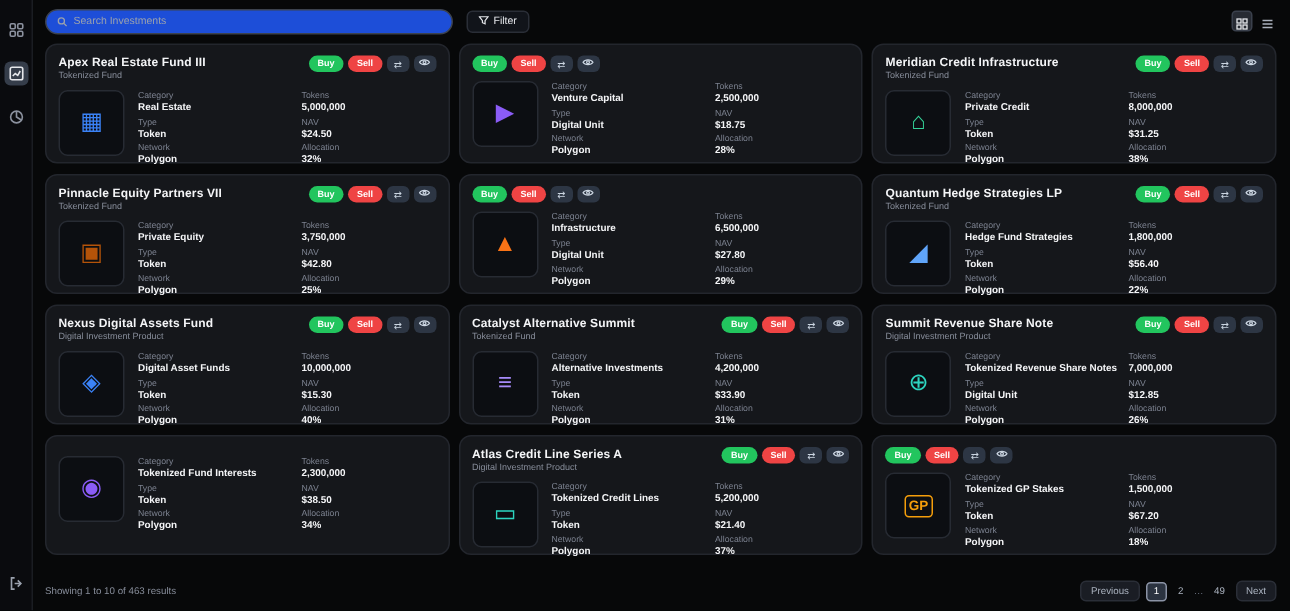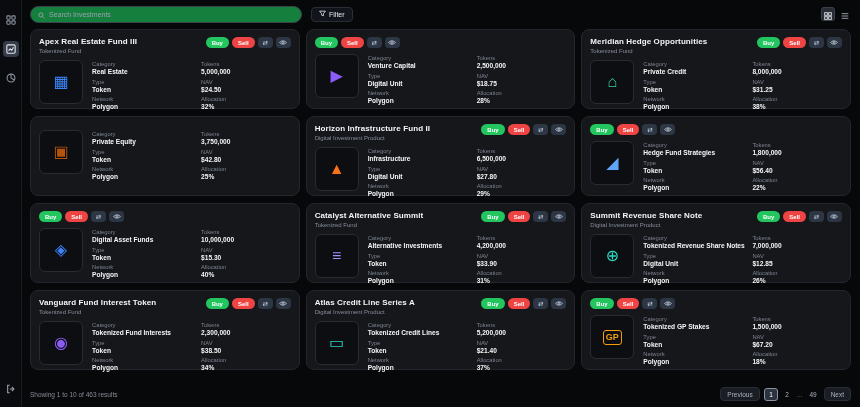--- a/index.html
+++ b/index.html
@@ -11,21 +11,21 @@
              border-right:1px solid #1a1d22; display:flex; flex-direction:column; align-items:center;
              padding:12px 0 10px; gap:13px; }
   .nav-item { width:16px; height:16px; border-radius:4px; display:grid; place-items:center; color:#8b919e; cursor:pointer; }
   .nav-item.active { background:#353d4a; color:#e5e7eb; }
   .nav-item svg { display:block; }
   .logout { margin-top:auto; color:#9aa1ad; }
 
   
   .topbar { position:absolute; left:22px; top:0; right:0; height:28px; display:flex; align-items:center;
             padding:0 8px; gap:9px; }
-  .search-box { width:272px; height:17px; border:1px solid #3c424e; border-radius:9px; background:#15803d;
+  .search-box { width:272px; height:17px; border:1px solid #3c424e; border-radius:9px; background:#1d4ed8;
                 display:flex; align-items:center; gap:4px; padding:0 7px; }
   .search-box input { flex:1; background:transparent; border:none; outline:none; color:#e5e7eb; font-size:7px;
                       font-family:"Liberation Sans", sans-serif; }
   .search-box input::placeholder { color:#9aa1ad; }
   .filter-btn { height:15px; padding:0 7px; border-radius:4px; border:1px solid #2a2e37; background:#11141a;
                 color:#e5e7eb; font-size:7px; display:flex; align-items:center; gap:3px; cursor:pointer; }
   .view-toggles { margin-left:auto; display:flex; gap:3px; }
   .view-btn { width:14px; height:14px; border-radius:3px; display:grid; place-items:center; color:#aab1bd;
               background:transparent; border:1px solid transparent; cursor:pointer; }
   .view-btn.active { background:#272b33; border-color:#3a404c; color:#e5e7eb; }
@@ -247,21 +247,21 @@
           <span class="lbl">Allocation</span>
           <span class="val">28%</span>
         </div>
       </div>
     </div>
   </section>
 
   <section class="card">
     <div class="card-head">
       <div>
-        <div class="card-title">Meridian Hedge Opportunities</div>
+        <div class="card-title">Meridian Credit Infrastructure</div>
         <div class="card-sub">Tokenized Fund</div>
       </div>
       <div class="actions">
         <button class="pill buy">Buy</button>
         <button class="pill sell">Sell</button>
         <button class="sq-btn">
             <span>⇄</span>
           </button>
         <button class="sq-btn">
           <span>
@@ -300,20 +300,41 @@
         </div>
         <div class="cell">
           <span class="lbl">Allocation</span>
           <span class="val">38%</span>
         </div>
       </div>
     </div>
   </section>
 
   <section class="card">
+    <div class="card-head">
+      <div>
+        <div class="card-title">Pinnacle Equity Partners VII</div>
+        <div class="card-sub">Tokenized Fund</div>
+      </div>
+      <div class="actions">
+        <button class="pill buy">Buy</button>
+        <button class="pill sell">Sell</button>
+        <button class="sq-btn">
+            <span>⇄</span>
+          </button>
+        <button class="sq-btn">
+          <span>
+            <svg width="8" height="7" viewBox="0 0 12 10" fill="none" stroke="currentColor" stroke-width="1.2">
+              <path d="M1 5 C3 1.8 9 1.8 11 5 C9 8.2 3 8.2 1 5 Z"></path>
+                <circle cx="6" cy="5" r="1.4"></circle>
+            </svg>
+          </span>
+        </button>
+      </div>
+    </div>
     <div class="card-body">
       <div class="thumb">
         <span class="glyph" style="color: rgb(180, 83, 9);">▣</span>
       </div>
       <div class="datagrid">
         <div class="cell">
           <span class="lbl">Category</span>
           <span class="val">Private Equity</span>
         </div>
         <div class="cell">
@@ -335,126 +356,130 @@
         <div class="cell">
           <span class="lbl">Allocation</span>
           <span class="val">25%</span>
         </div>
       </div>
     </div>
   </section>
 
   <section class="card">
     <div class="card-head">
+      <div class="actions">
+        <button class="pill buy">Buy</button>
+        <button class="pill sell">Sell</button>
+        <button class="sq-btn">
+            <span>⇄</span>
+          </button>
+        <button class="sq-btn">
+          <span>
+            <svg width="8" height="7" viewBox="0 0 12 10" fill="none" stroke="currentColor" stroke-width="1.2">
+              <path d="M1 5 C3 1.8 9 1.8 11 5 C9 8.2 3 8.2 1 5 Z"></path>
+                <circle cx="6" cy="5" r="1.4"></circle>
+            </svg>
+          </span>
+        </button>
+      </div>
+    </div>
+    <div class="card-body">
+      <div class="thumb">
+        <span class="glyph" style="color: rgb(249, 115, 22);">▲</span>
+      </div>
+      <div class="datagrid">
+        <div class="cell">
+          <span class="lbl">Category</span>
+          <span class="val">Infrastructure</span>
+        </div>
+        <div class="cell">
+          <span class="lbl">Tokens</span>
+          <span class="val">6,500,000</span>
+        </div>
+        <div class="cell">
+          <span class="lbl">Type</span>
+          <span class="val">Digital Unit</span>
+        </div>
+        <div class="cell">
+          <span class="lbl">NAV</span>
+          <span class="val">$27.80</span>
+        </div>
+        <div class="cell">
+          <span class="lbl">Network</span>
+          <span class="val">Polygon</span>
+        </div>
+        <div class="cell">
+          <span class="lbl">Allocation</span>
+          <span class="val">29%</span>
+        </div>
+      </div>
+    </div>
+  </section>
+
+  <section class="card">
+    <div class="card-head">
       <div>
-        <div class="card-title">Horizon Infrastructure Fund II</div>
+        <div class="card-title">Quantum Hedge Strategies LP</div>
+        <div class="card-sub">Tokenized Fund</div>
+      </div>
+      <div class="actions">
+        <button class="pill buy">Buy</button>
+        <button class="pill sell">Sell</button>
+        <button class="sq-btn">
+            <span>⇄</span>
+          </button>
+        <button class="sq-btn">
+          <span>
+            <svg width="8" height="7" viewBox="0 0 12 10" fill="none" stroke="currentColor" stroke-width="1.2">
+              <path d="M1 5 C3 1.8 9 1.8 11 5 C9 8.2 3 8.2 1 5 Z"></path>
+                <circle cx="6" cy="5" r="1.4"></circle>
+            </svg>
+          </span>
+        </button>
+      </div>
+    </div>
+    <div class="card-body">
+      <div class="thumb">
+        <span class="glyph" style="color: rgb(96, 165, 250);">◢</span>
+      </div>
+      <div class="datagrid">
+        <div class="cell">
+          <span class="lbl">Category</span>
+          <span class="val">Hedge Fund Strategies</span>
+        </div>
+        <div class="cell">
+          <span class="lbl">Tokens</span>
+          <span class="val">1,800,000</span>
+        </div>
+        <div class="cell">
+          <span class="lbl">Type</span>
+          <span class="val">Token</span>
+        </div>
+        <div class="cell">
+          <span class="lbl">NAV</span>
+          <span class="val">$56.40</span>
+        </div>
+        <div class="cell">
+          <span class="lbl">Network</span>
+          <span class="val">Polygon</span>
+        </div>
+        <div class="cell">
+          <span class="lbl">Allocation</span>
+          <span class="val">22%</span>
+        </div>
+      </div>
+    </div>
+  </section>
+
+  <section class="card">
+    <div class="card-head">
+      <div>
+        <div class="card-title">Nexus Digital Assets Fund</div>
         <div class="card-sub">Digital Investment Product</div>
       </div>
-      <div class="actions">
-        <button class="pill buy">Buy</button>
-        <button class="pill sell">Sell</button>
-        <button class="sq-btn">
-            <span>⇄</span>
-          </button>
-        <button class="sq-btn">
-          <span>
-            <svg width="8" height="7" viewBox="0 0 12 10" fill="none" stroke="currentColor" stroke-width="1.2">
-              <path d="M1 5 C3 1.8 9 1.8 11 5 C9 8.2 3 8.2 1 5 Z"></path>
-                <circle cx="6" cy="5" r="1.4"></circle>
-            </svg>
-          </span>
-        </button>
-      </div>
-    </div>
-    <div class="card-body">
-      <div class="thumb">
-        <span class="glyph" style="color: rgb(249, 115, 22);">▲</span>
-      </div>
-      <div class="datagrid">
-        <div class="cell">
-          <span class="lbl">Category</span>
-          <span class="val">Infrastructure</span>
-        </div>
-        <div class="cell">
-          <span class="lbl">Tokens</span>
-          <span class="val">6,500,000</span>
-        </div>
-        <div class="cell">
-          <span class="lbl">Type</span>
-          <span class="val">Digital Unit</span>
-        </div>
-        <div class="cell">
-          <span class="lbl">NAV</span>
-          <span class="val">$27.80</span>
-        </div>
-        <div class="cell">
-          <span class="lbl">Network</span>
-          <span class="val">Polygon</span>
-        </div>
-        <div class="cell">
-          <span class="lbl">Allocation</span>
-          <span class="val">29%</span>
-        </div>
-      </div>
-    </div>
-  </section>
-
-  <section class="card">
-    <div class="card-head">
-      <div class="actions">
-        <button class="pill buy">Buy</button>
-        <button class="pill sell">Sell</button>
-        <button class="sq-btn">
-            <span>⇄</span>
-          </button>
-        <button class="sq-btn">
-          <span>
-            <svg width="8" height="7" viewBox="0 0 12 10" fill="none" stroke="currentColor" stroke-width="1.2">
-              <path d="M1 5 C3 1.8 9 1.8 11 5 C9 8.2 3 8.2 1 5 Z"></path>
-                <circle cx="6" cy="5" r="1.4"></circle>
-            </svg>
-          </span>
-        </button>
-      </div>
-    </div>
-    <div class="card-body">
-      <div class="thumb">
-        <span class="glyph" style="color: rgb(96, 165, 250);">◢</span>
-      </div>
-      <div class="datagrid">
-        <div class="cell">
-          <span class="lbl">Category</span>
-          <span class="val">Hedge Fund Strategies</span>
-        </div>
-        <div class="cell">
-          <span class="lbl">Tokens</span>
-          <span class="val">1,800,000</span>
-        </div>
-        <div class="cell">
-          <span class="lbl">Type</span>
-          <span class="val">Token</span>
-        </div>
-        <div class="cell">
-          <span class="lbl">NAV</span>
-          <span class="val">$56.40</span>
-        </div>
-        <div class="cell">
-          <span class="lbl">Network</span>
-          <span class="val">Polygon</span>
-        </div>
-        <div class="cell">
-          <span class="lbl">Allocation</span>
-          <span class="val">22%</span>
-        </div>
-      </div>
-    </div>
-  </section>
-
-  <section class="card">
-    <div class="card-head">
       <div class="actions">
         <button class="pill buy">Buy</button>
         <button class="pill sell">Sell</button>
         <button class="sq-btn">
             <span>⇄</span>
           </button>
         <button class="sq-btn">
           <span>
             <svg width="8" height="7" viewBox="0 0 12 10" fill="none" stroke="currentColor" stroke-width="1.2">
               <path d="M1 5 C3 1.8 9 1.8 11 5 C9 8.2 3 8.2 1 5 Z"></path>
@@ -601,41 +626,20 @@
         </div>
         <div class="cell">
           <span class="lbl">Allocation</span>
           <span class="val">26%</span>
         </div>
       </div>
     </div>
   </section>
 
   <section class="card">
-    <div class="card-head">
-      <div>
-        <div class="card-title">Vanguard Fund Interest Token</div>
-        <div class="card-sub">Tokenized Fund</div>
-      </div>
-      <div class="actions">
-        <button class="pill buy">Buy</button>
-        <button class="pill sell">Sell</button>
-        <button class="sq-btn">
-            <span>⇄</span>
-          </button>
-        <button class="sq-btn">
-          <span>
-            <svg width="8" height="7" viewBox="0 0 12 10" fill="none" stroke="currentColor" stroke-width="1.2">
-              <path d="M1 5 C3 1.8 9 1.8 11 5 C9 8.2 3 8.2 1 5 Z"></path>
-                <circle cx="6" cy="5" r="1.4"></circle>
-            </svg>
-          </span>
-        </button>
-      </div>
-    </div>
     <div class="card-body">
       <div class="thumb">
         <span class="glyph" style="color: rgb(139, 92, 246);">◉</span>
       </div>
       <div class="datagrid">
         <div class="cell">
           <span class="lbl">Category</span>
           <span class="val">Tokenized Fund Interests</span>
         </div>
         <div class="cell">

